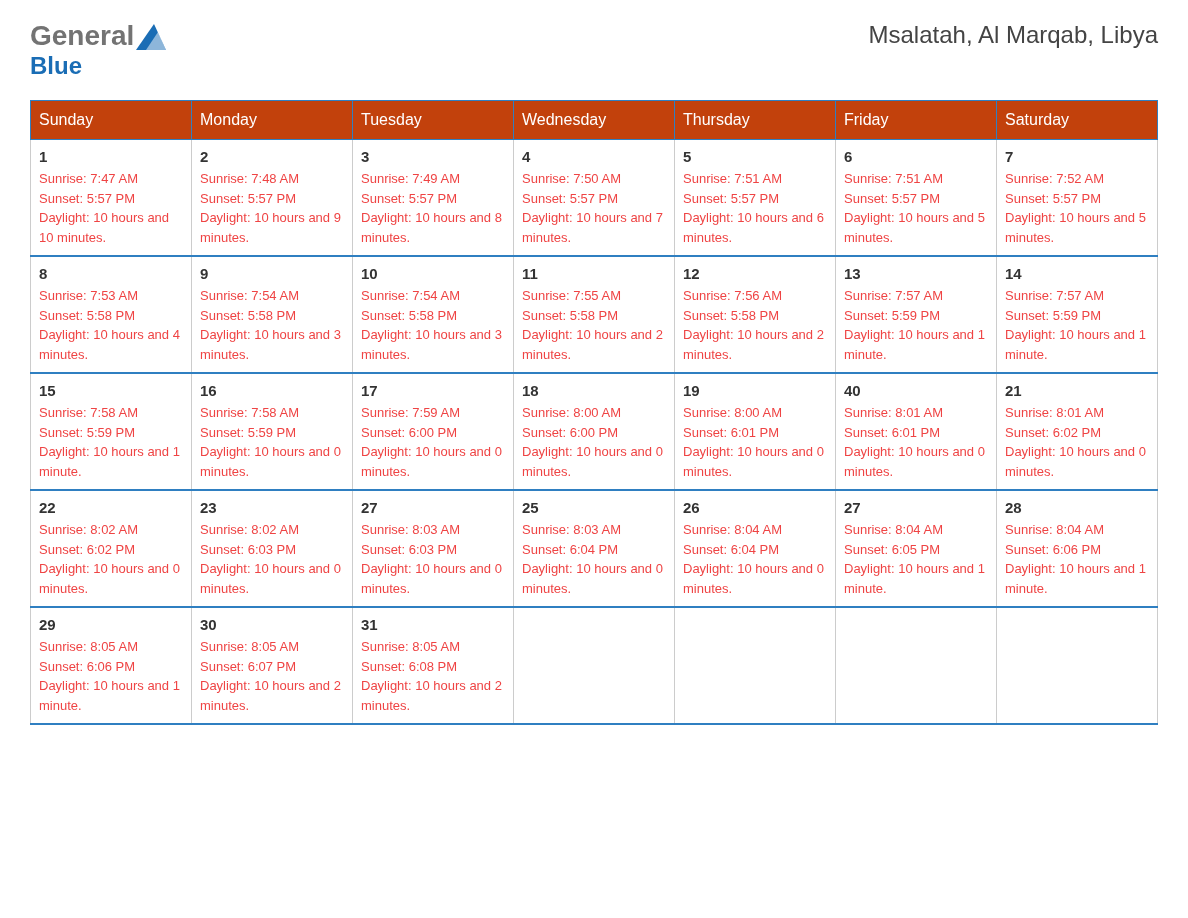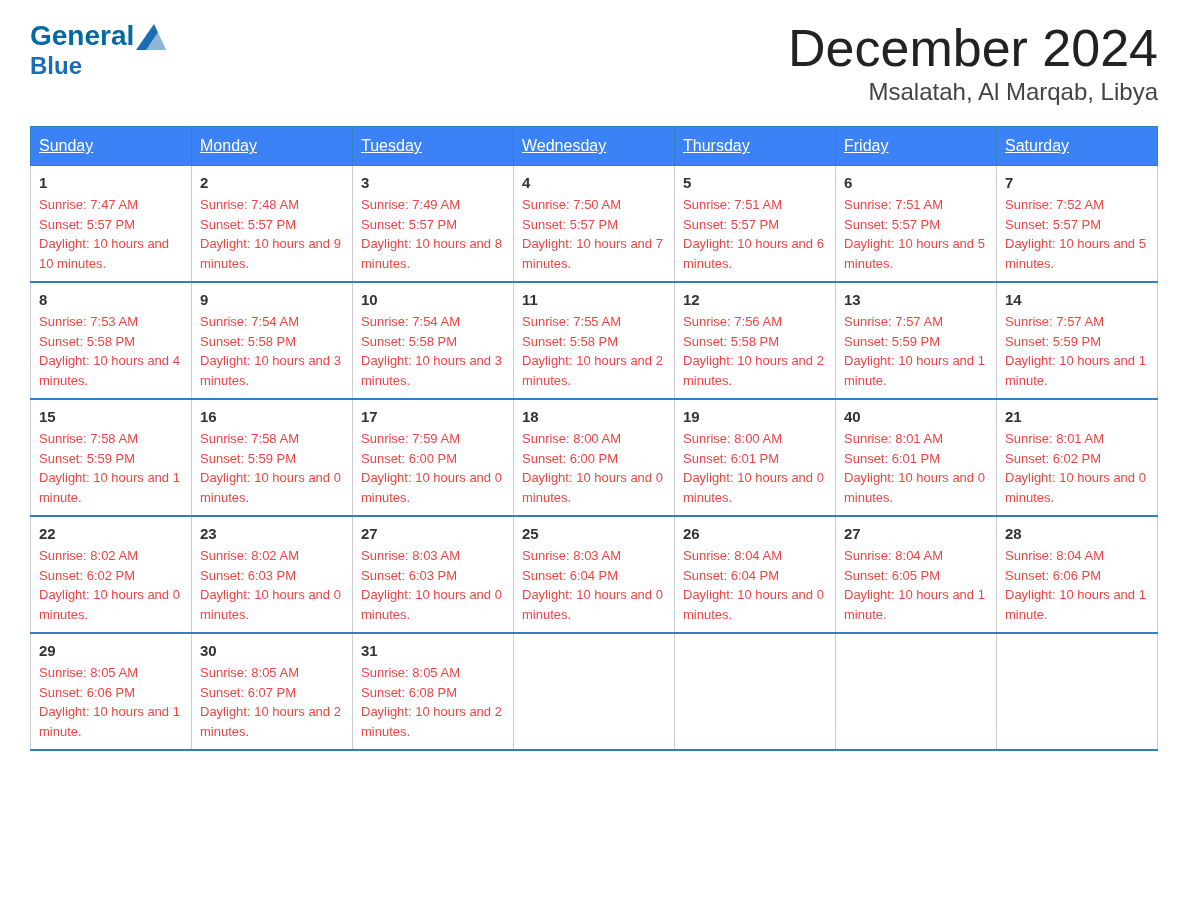--- a/index.html
+++ b/index.html
@@ -29,28 +29,27 @@
       font-size: 24px;
       color: #444;
       margin-top: 1px;
     }
     table {
       width: 100%;
       border-collapse: collapse;
       table-layout: fixed;
     }
     thead tr th {
-      background-color: #3b82f6;
+      background-color: #c2410c;
       color: #fff;
       padding: 10px 8px;
       font-size: 16px;
       font-weight: normal;
       text-align: left;
       border: 1px solid #2f7fc1;
-      text-decoration: underline;
     }
     tbody tr td {
       border: 1px solid #ccc;
       padding: 8px 8px;
       vertical-align: top;
       font-size: 13.5px;
       color: #333;
       height: 110px;
     }
     tbody tr {
@@ -75,32 +74,31 @@
       display: flex;
       align-items: center;
     }
   </style>
 </head>
 <body>
 
 <div class="header">
   <div class="logo-container">
     <div class="logo-row">
-      <span style="font-size:28px;font-weight:bold;color:#0369a1;font-family:Arial,sans-serif;">General</span>
+      <span style="font-size:28px;font-weight:bold;color:#737373;font-family:Arial,sans-serif;">General</span>
       <svg width="30" height="26" viewBox="0 0 30 26" style="margin-left:2px;margin-top:2px;">
         <polygon points="0,26 18,0 30,26" fill="#1a6db5"></polygon>
         <polygon points="10,26 22,8 30,26" fill="#fff" opacity="0.5"></polygon>
       </svg>
     </div>
     <div>
       <span style="font-size:24px;font-weight:bold;color:#1a6db5;font-family:Arial,sans-serif;margin-left:0px;">Blue</span>
     </div>
   </div>
   <div class="title-section">
-    <div class="month-title">December 2024</div>
     <div class="location-title">Msalatah, Al Marqab, Libya</div>
   </div>
 </div>
 
 <table>
   <thead>
     <tr id="header-row">
     <th>Sunday</th>
         <th>Monday</th>
         <th>Tuesday</th>

